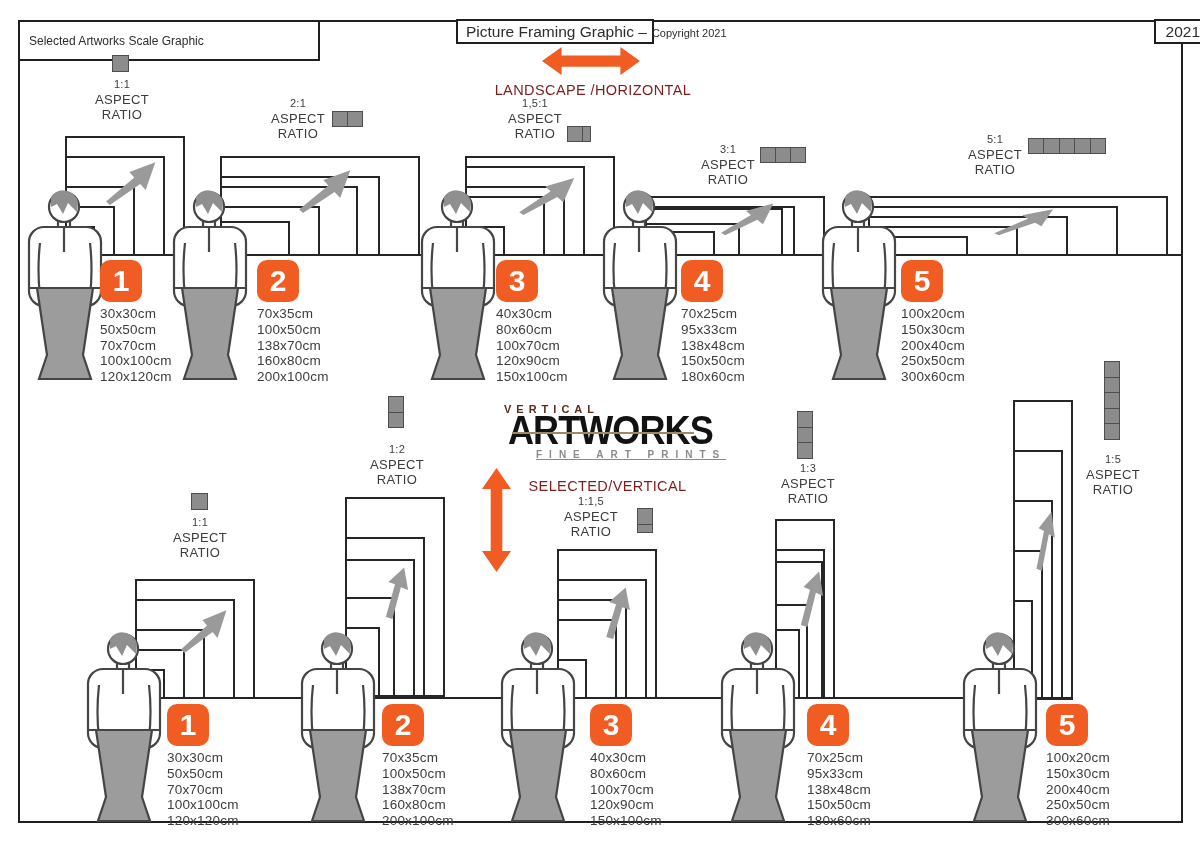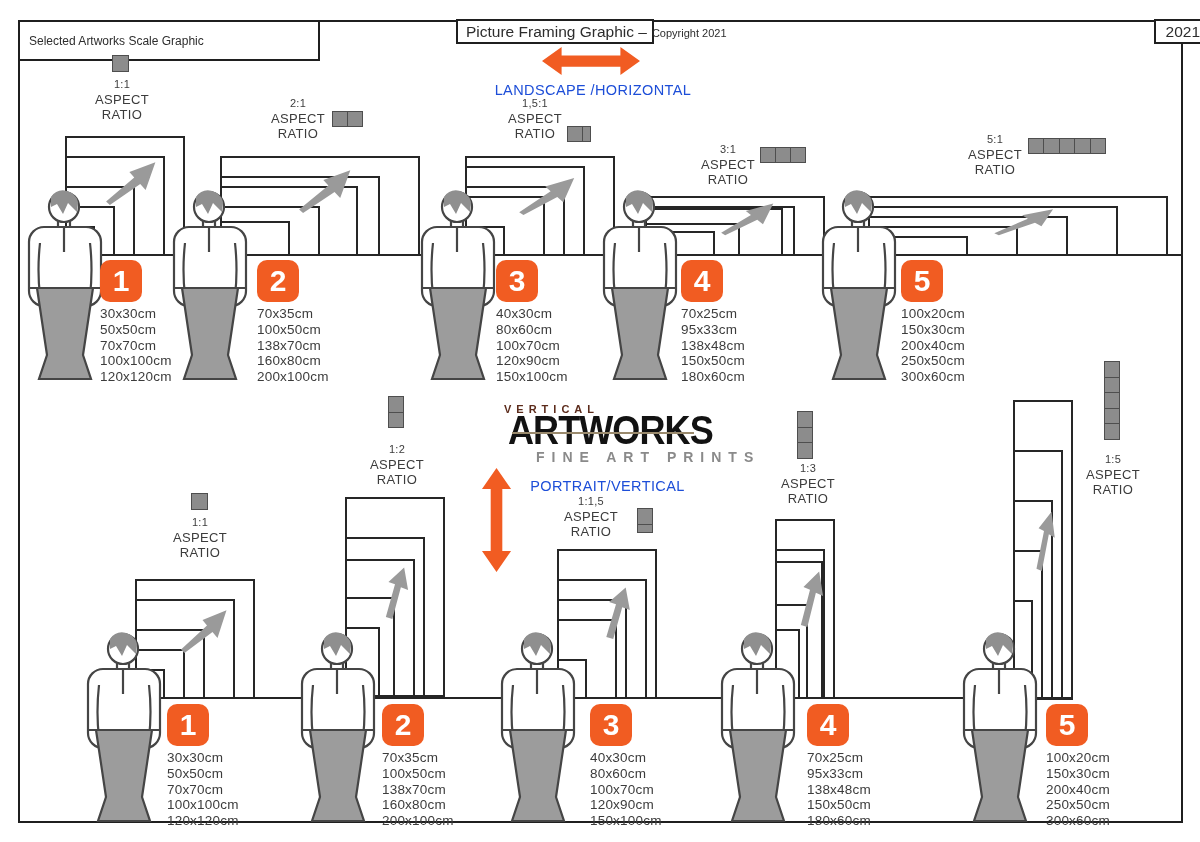--- a/index.html
+++ b/index.html
@@ -9,21 +9,21 @@
   .page-border { position:absolute; left:18px; top:20px; width:1165px; height:803px;
                  border:2px solid #1f1f1f; box-sizing:border-box; }
 
   .tbox { position:absolute; background:#fff; border:2px solid #1f1f1f; box-sizing:border-box;
           display:flex; align-items:center; color:#2d2d2d; white-space:nowrap; }
   #box-left   { left:18px;  top:20px; width:302px; height:41px; padding-left:9px;  font-size:12px; }
   #box-center { left:456px; top:19px; width:198px; height:25px; padding-left:8px;  font-size:15.5px; gap:5px; }
   #box-center .t-sub { font-size:11px; padding-top:2px; }
   #box-right  { left:1106px;top:19px; width:80px;  height:25px; justify-content:center; font-size:15.5px;margin-left:48px; }
 
-  .heading { position:absolute; text-align:center; font-size:14.5px; letter-spacing:.4px; color:#1d4ed8; }
+  .heading { position:absolute; text-align:center; font-size:14.5px; letter-spacing:.4px; color:#7f1d1d; }
 
   .bline { position:absolute; height:2px; background:#242424; }
 
   .frames { position:absolute; }
   .fr { position:absolute; left:0; bottom:0; box-sizing:border-box; border:2px solid #262626; }
 
   .person { position:absolute; width:76px; height:192px; }
   .garrow { position:absolute; }
   .oarrow { position:absolute; }
 
@@ -43,22 +43,22 @@
            color:#fff; display:flex; align-items:center; justify-content:center;
            font-size:30px; font-weight:bold; }
 
   .sizes { position:absolute; font-size:13.5px; line-height:15.8px; letter-spacing:.2px; color:#3c3c3c; }
 
   .logo-selected { position:absolute; left:504px; top:403px; font-size:11px; font-weight:bold;
                    letter-spacing:5px; color:#5c2b1b; }
   .logo-main { position:absolute; left:508px; top:408px; font-size:40px; font-weight:bold;
                letter-spacing:-1px; color:#121212; transform:scaleX(.9); transform-origin:left; }
   .logo-strike { position:absolute; left:512px; top:432px; width:182px; height:1.5px; background:#9a8a6d; }
-  .logo-sub { position:absolute; left:536px; top:449px; font-size:14px; font-weight:bold;
-              letter-spacing:7px; color:#8a8a8a; }
+  .logo-sub { position:absolute; left:536px; top:449px; font-size:10px; font-weight:bold;
+              letter-spacing:7px; color:#8a8a8a;text-decoration:underline; }
   .logo-web { position:absolute; left:470px; top:459px; width:265px; text-align:center;
               font-size:16px; color:#333; }
 </style>
 </head>
 <body>
 
 <div id="canvas">
 
   <svg width="0" height="0" style="position:absolute" aria-hidden="true">
     <defs>
@@ -94,21 +94,21 @@
   </div>
 
   <svg class="oarrow" style="left:542px;top:46px;width:98px;height:30px" viewBox="0 0 100 32" preserveAspectRatio="none">
       <use href="#dbl-h"></use>
     </svg>
   <div class="heading" style="left:468px;top:82px;width:250px">LANDSCAPE /HORIZONTAL</div>
 
   <svg class="oarrow" style="left:481px;top:468px;width:31px;height:104px" viewBox="0 0 32 104" preserveAspectRatio="none">
       <use href="#dbl-v"></use>
     </svg>
-  <div class="heading" style="left:495px;top:478px;width:225px">PORTRAIT/VERTICAL</div>
+  <div class="heading" style="left:495px;top:478px;width:225px">SELECTED/VERTICAL</div>
 
   <div class="logo-selected">VERTICAL</div>
   <div class="logo-main">ARTWORKS</div>
   <div class="logo-strike"></div>
   <div class="logo-sub">FINE ART PRINTS</div>
 
   <div class="bline" style="left:65px;top:254px;width:1118px"></div>
   <div class="bline" style="left:135px;top:697px;width:938px"></div>
 
   <div>

